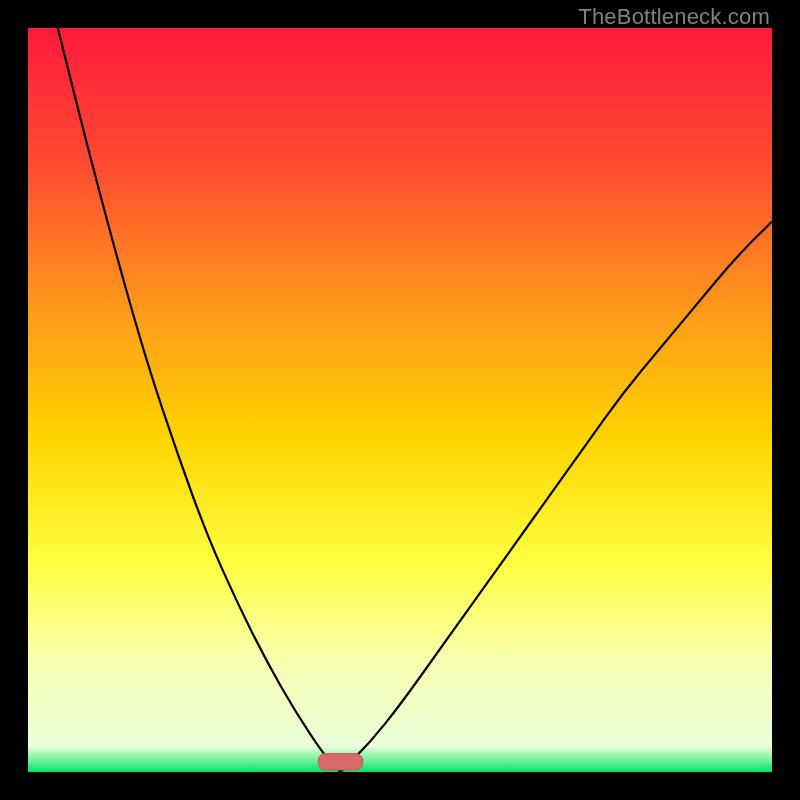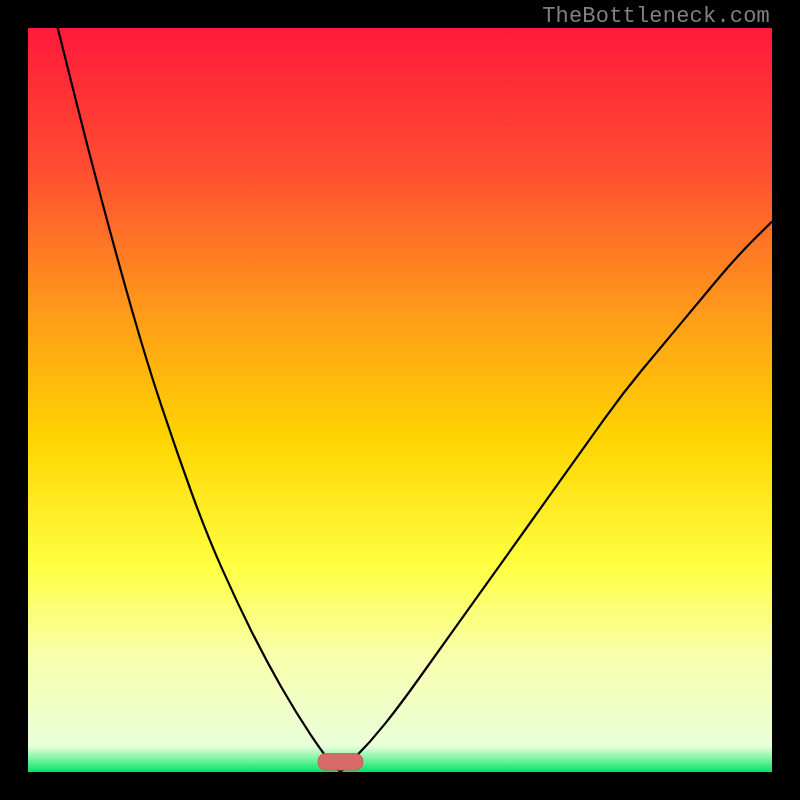--- a/index.html
+++ b/index.html
@@ -27,21 +27,20 @@
     height: 744px;
   }
   .watermark {
     position: absolute;
     top: 4px;
     right: 30px;
     color: #808080;
     font-size: 22px;
     font-weight: 500;
     letter-spacing: 0.2px;
-    font-family: Liberation Mono, monospace;
   }
   svg { display: block; }
 </style>
 </head>
 <body>
 
 <div class="watermark">TheBottleneck.com</div>
 
 <div class="frame">
   <svg class="plot-area" viewBox="0 0 744 744" preserveAspectRatio="none">

